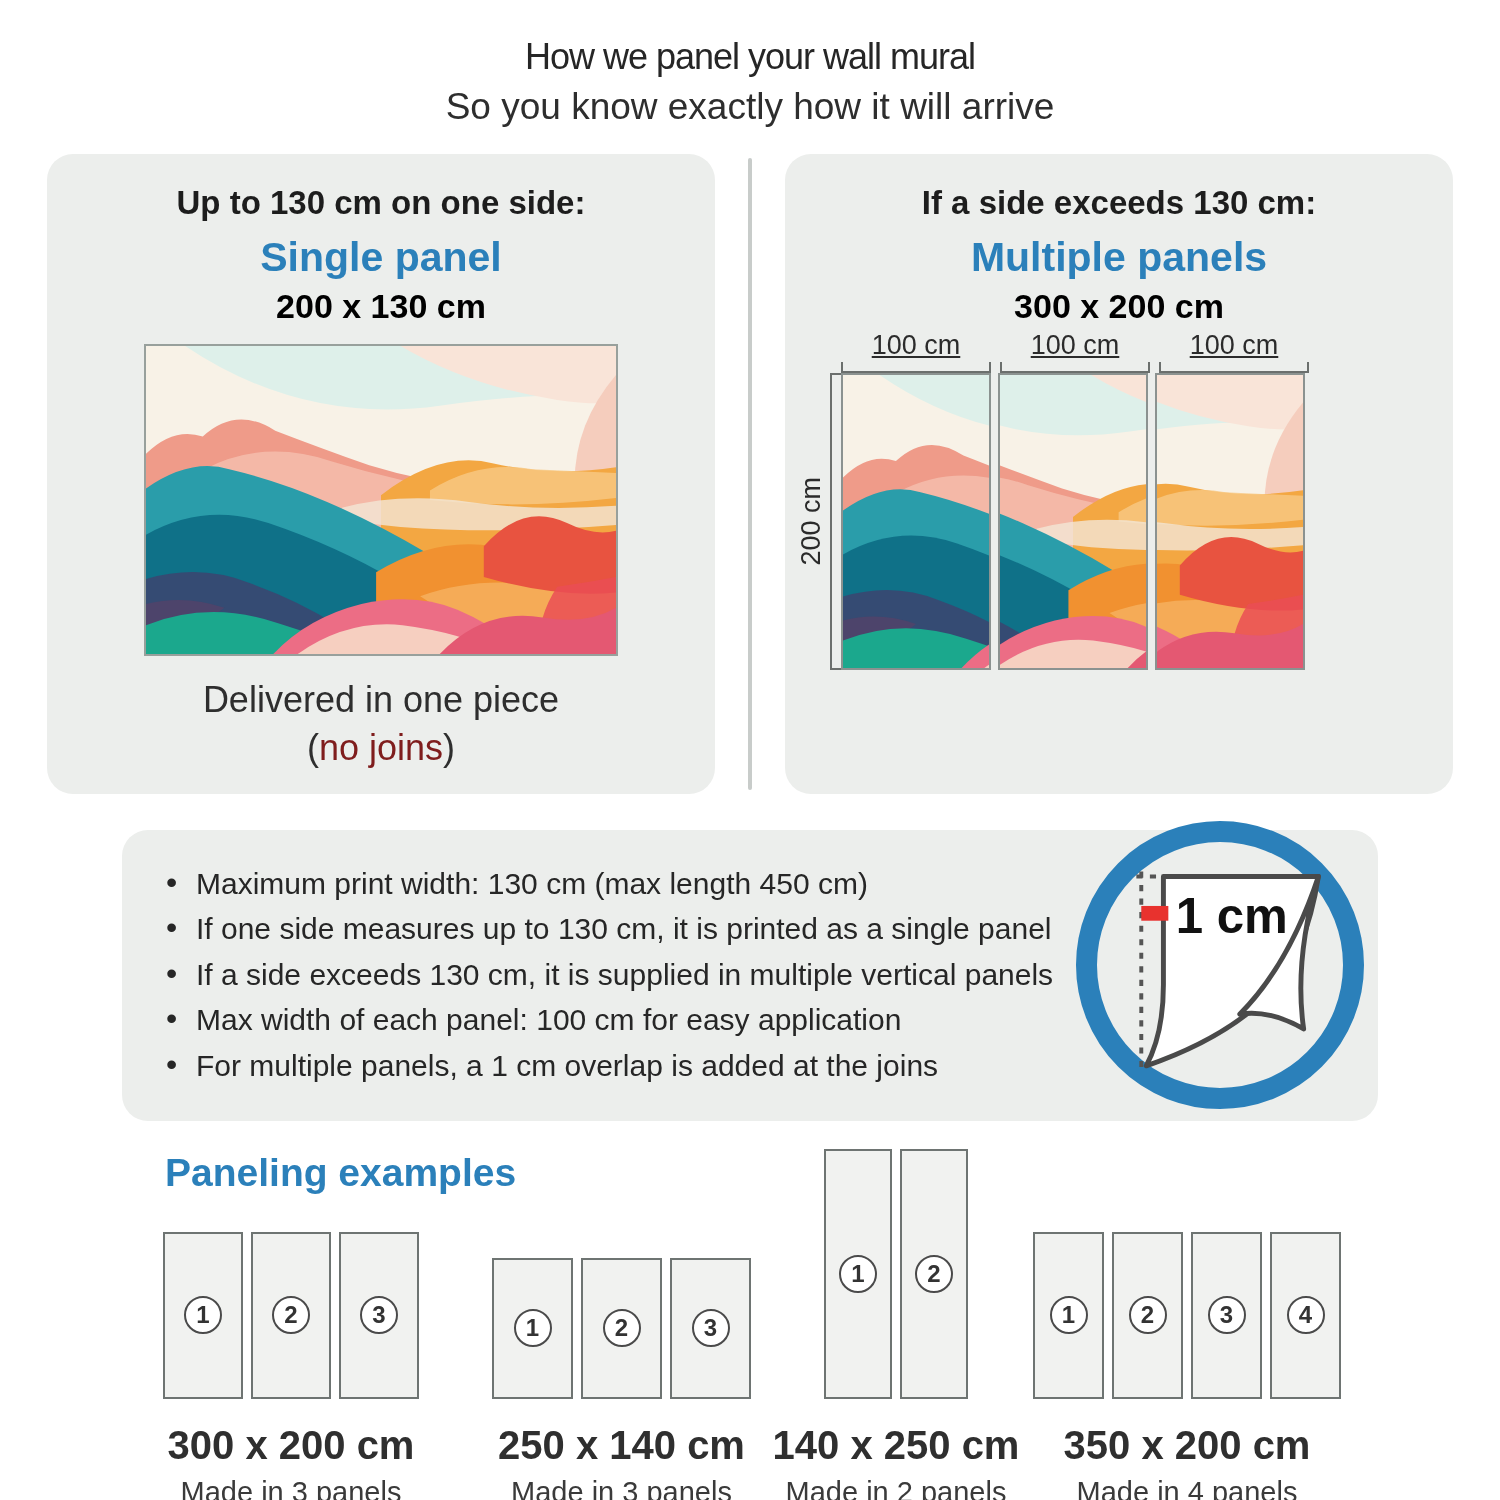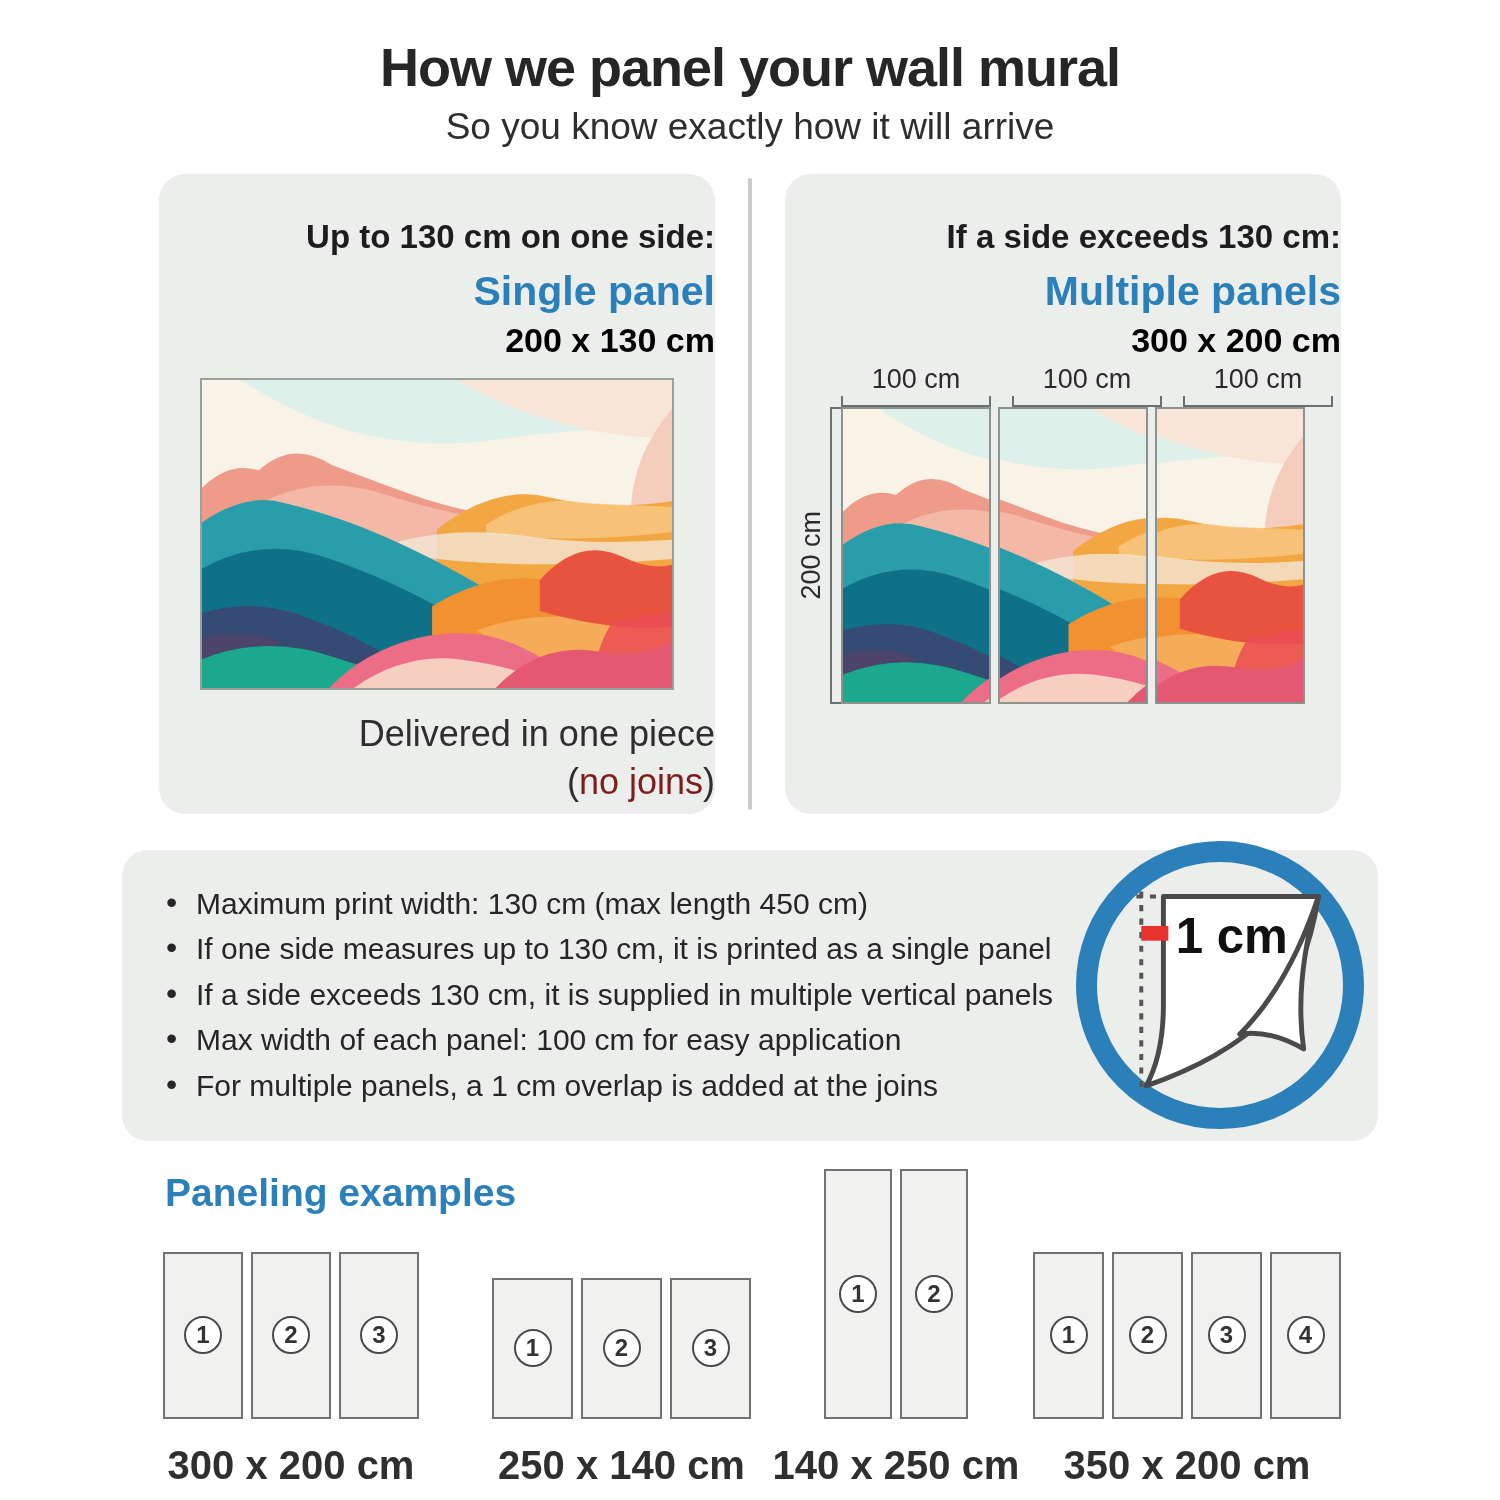--- a/index.html
+++ b/index.html
@@ -1,43 +1,43 @@
 <!DOCTYPE html>
 <html><head>
 <meta charset="utf-8">
 <style>
   * { margin:0; padding:0; box-sizing:border-box; }
   html,body { width:1500px; height:1500px; background:#ffffff; overflow:hidden;
               font-family:"Liberation Sans", sans-serif; color:#2b2b2b; }
 
   
   .header { text-align:center; padding-top:36px; }
-  .title { font-size:54px; font-weight:bold; letter-spacing:-1px; color:#262626; }
+  .title { font-size:36px; font-weight:normal; letter-spacing:-1px; color:#262626; }
   .subtitle { font-size:37px; color:#2e2e2e; margin-top:8px; }
 
   
   .cards-row { display:flex; justify-content:center; align-items:stretch; margin-top:26px; }
-  .card { width:556px; height:640px; background:#eceeec; border-radius:26px;
-          padding-top:44px; text-align:right; }
+  .card { width:668px; height:640px; background:#eceeec; border-radius:26px;
+          padding-top:30px; text-align:center; }
   .cards-divider { width:4px; background:#c8ccca; border-radius:2px; margin:4px 33px; }
 
   .card-condition { font-size:33px; font-weight:bold; color:#1d1d1d; }
   .card-heading   { font-size:41px; font-weight:bold; color:#2b80ba; margin-top:12px; }
   .card-size      { font-size:34px; font-weight:bold; color:#000000; margin-top:6px; }
 
   .single-image { width:474px; height:312px; margin:18px auto 0; border:2px solid #98a09c;
                   background:#fff; overflow:hidden; }
   .single-image svg { display:block; width:100%; height:100%; }
 
   .card-caption { font-size:36px; color:#2e2e2e; margin-top:20px; line-height:1.32; }
   .caption-highlight { color:#7f1d1d; font-weight:normal; }
 
   
   .mp-figure { margin-top:4px; }
-  .mp-top { display:flex; gap:21px; margin-left:56px; }
+  .mp-top { display:flex; gap:9px; margin-left:56px;text-decoration:underline; }
   .mp-top-cell { width:150px; display:flex; flex-direction:column; align-items:center; }
   .mp-top-label { font-size:27px; color:#2b2b2b; }
   .top-bracket { width:100%; height:11px; margin-top:1px;
                  border-left:2px solid #6b6f6d; border-right:2px solid #6b6f6d;
                  border-bottom:2px solid #6b6f6d; }
   .mp-main { display:flex; margin-left:2px; }
   .mp-left { width:54px; display:flex; align-items:center; justify-content:flex-end; }
   .vlabel { writing-mode:vertical-rl; transform:rotate(180deg); font-size:27px;
             color:#2b2b2b; margin-right:3px; }
   .left-bracket { width:11px; height:297px; border-top:2px solid #6b6f6d;

